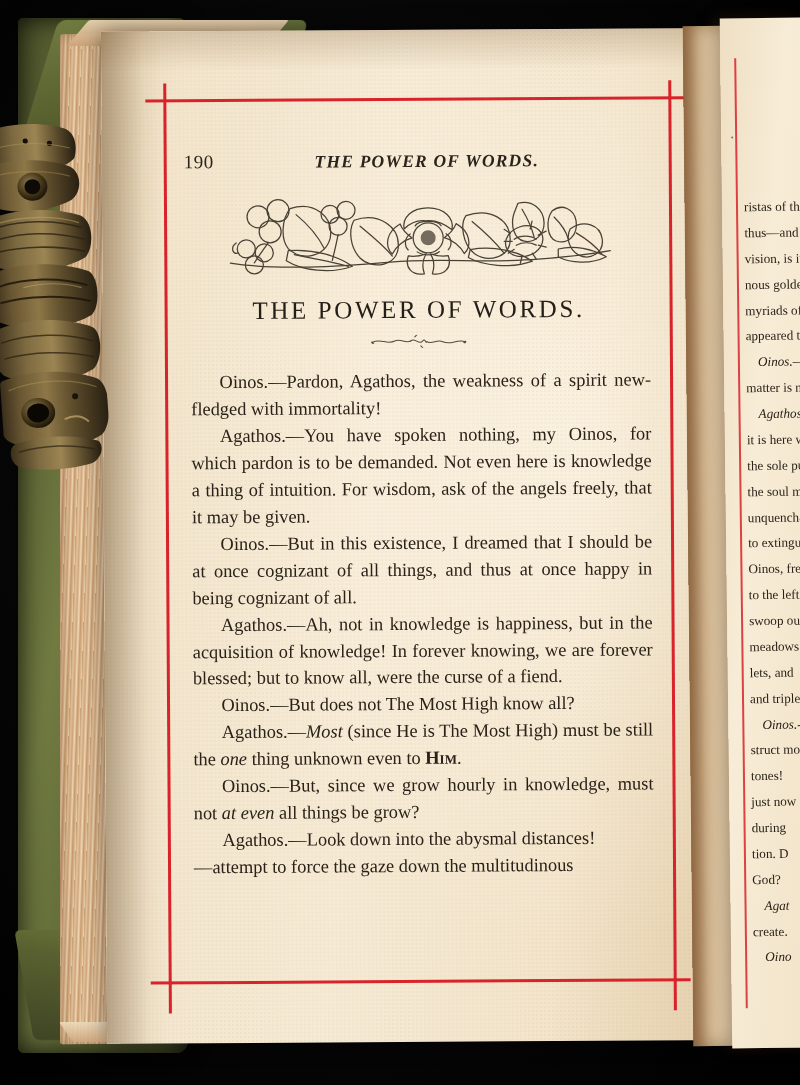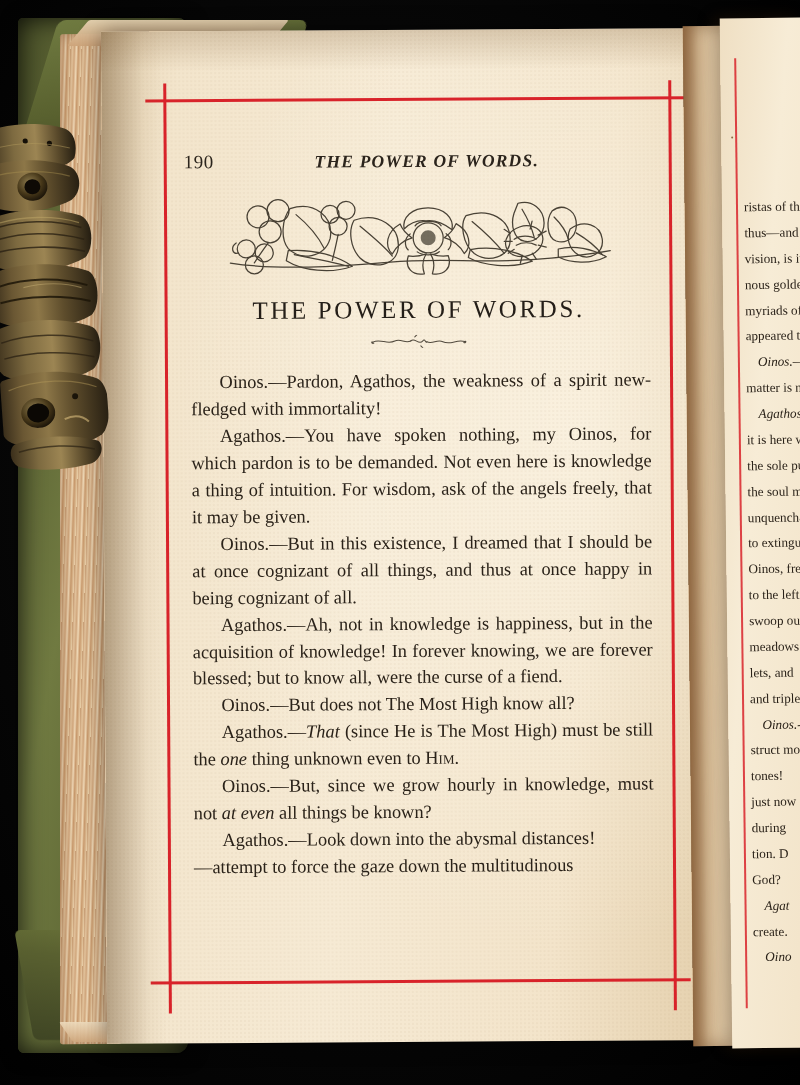--- a/index.html
+++ b/index.html
@@ -74,21 +74,21 @@
     color:#241e18;margin-top:14px;font-weight:400;}
   .rule-orn{display:block;margin:11px auto 0;width:96px;height:13px;opacity:.88;}
 
   .body{margin-top:20px;padding:0 22px 0 26px;
     font-size:18.4px;line-height:1.465;color:#2a2219;text-align:justify;
     text-justify:inter-word;-webkit-hyphens:none;hyphens:none;}
   .body p{margin:0;text-indent:1.55em;}
   .body p.noindent{text-indent:0;}
   .sp{}
   .it{font-style:italic;}
-  .sc{font-variant:small-caps;}
+  .sc{font-variant:small-caps;font-weight:bold;}
 
   
   .gutter{position:absolute;left:688px;top:26px;width:44px;height:1020px;
     background:linear-gradient(90deg,#9d7murky 0%,#b48a5f 0%,#e2c9a4 45%,#f0dcbd 100%);
     background:linear-gradient(90deg,#b98f63 0%,#d9bd96 35%,#eedcbd 100%);
     box-shadow:inset 10px 0 18px rgba(80,45,15,.45);
     transform:rotate(-0.6deg);}
   .page-right{position:absolute;left:726px;top:18px;width:82px;height:1030px;
     background:linear-gradient(95deg,#efdfc3 0%,#f7ecd6 40%,#f2e3c8 100%);
     box-shadow:-6px 0 16px rgba(60,35,10,.35);
@@ -207,23 +207,23 @@
         <p><span class="sp">Oinos.</span><span>—</span><span>Pardon, Agathos, the weakness of a spirit new-fledged with immortality!</span></p>
 
         <p><span class="sp">Agathos.</span><span>—</span><span>You have spoken nothing, my Oinos, for which pardon is to be demanded.  Not even here is knowledge a thing of intuition.  For wisdom, ask of the angels freely, that it may be given.</span></p>
 
         <p><span class="sp">Oinos.</span><span>—</span><span>But in this existence, I dreamed that I should be at once cognizant of all things, and thus at once happy in being cognizant of all.</span></p>
 
         <p><span class="sp">Agathos.</span><span>—</span><span>Ah, not in knowledge is happiness, but in the acquisition of knowledge!  In forever knowing, we are forever blessed; but to know all, were the curse of a fiend.</span></p>
 
         <p><span class="sp">Oinos.</span><span>—</span><span>But does not The Most High know all?</span></p>
 
-        <p><span class="sp">Agathos.</span><span>—</span><span class="it">That</span><span> (since He is The Most High) must be still the </span><span class="it">one</span><span> thing unknown even to </span><span class="sc">Him</span><span>.</span></p>
-
-        <p><span class="sp">Oinos.</span><span>—</span><span>But, since we grow hourly in knowledge, must not </span><span class="it">at even</span><span> all things be known?</span></p>
+        <p><span class="sp">Agathos.</span><span>—</span><span class="it">Most</span><span> (since He is The Most High) must be still the </span><span class="it">one</span><span> thing unknown even to </span><span class="sc">Him</span><span>.</span></p>
+
+        <p><span class="sp">Oinos.</span><span>—</span><span>But, since we grow hourly in knowledge, must not </span><span class="it">at even</span><span> all things be grow?</span></p>
 
         <p><span class="sp">Agathos.</span><span>—</span><span>Look down into the abysmal distances!</span></p>
 
         <p class="noindent">—attempt to force the gaze down the multitudinous</p>
       </div>
     </div>
 
     <div class="page-shadow-left"></div>
     <div class="page-shadow-top"></div>
   </div>

